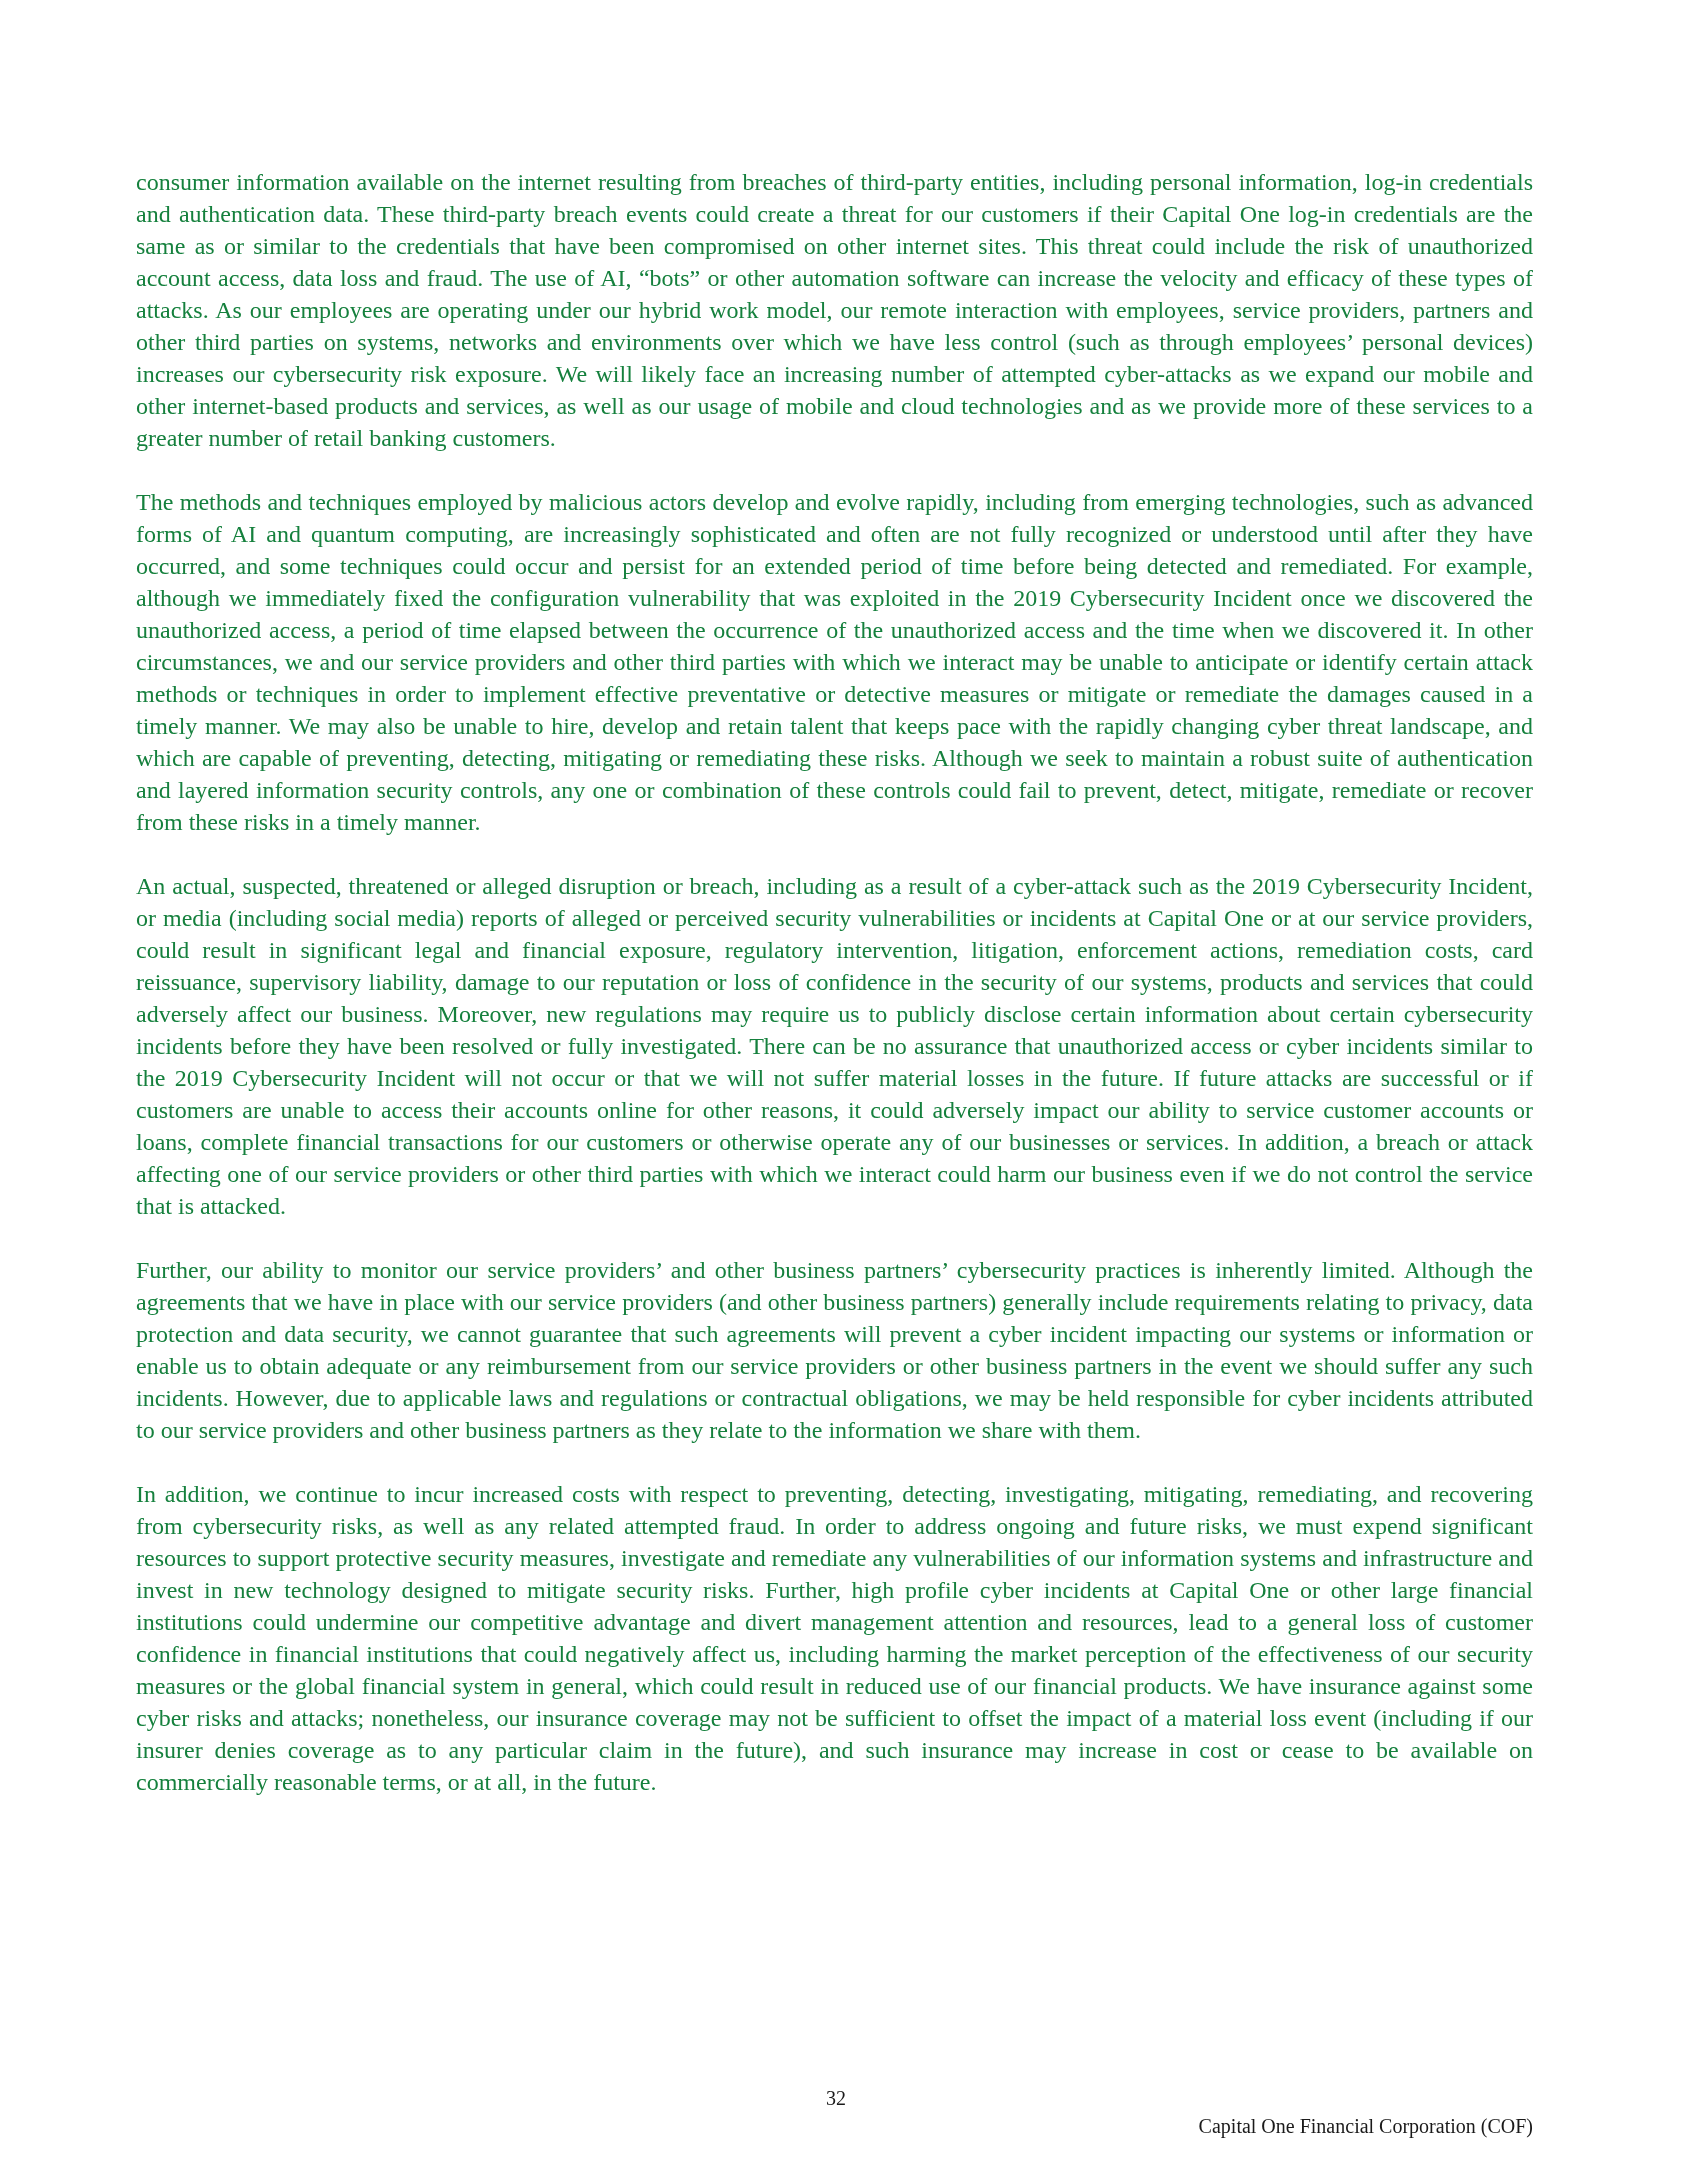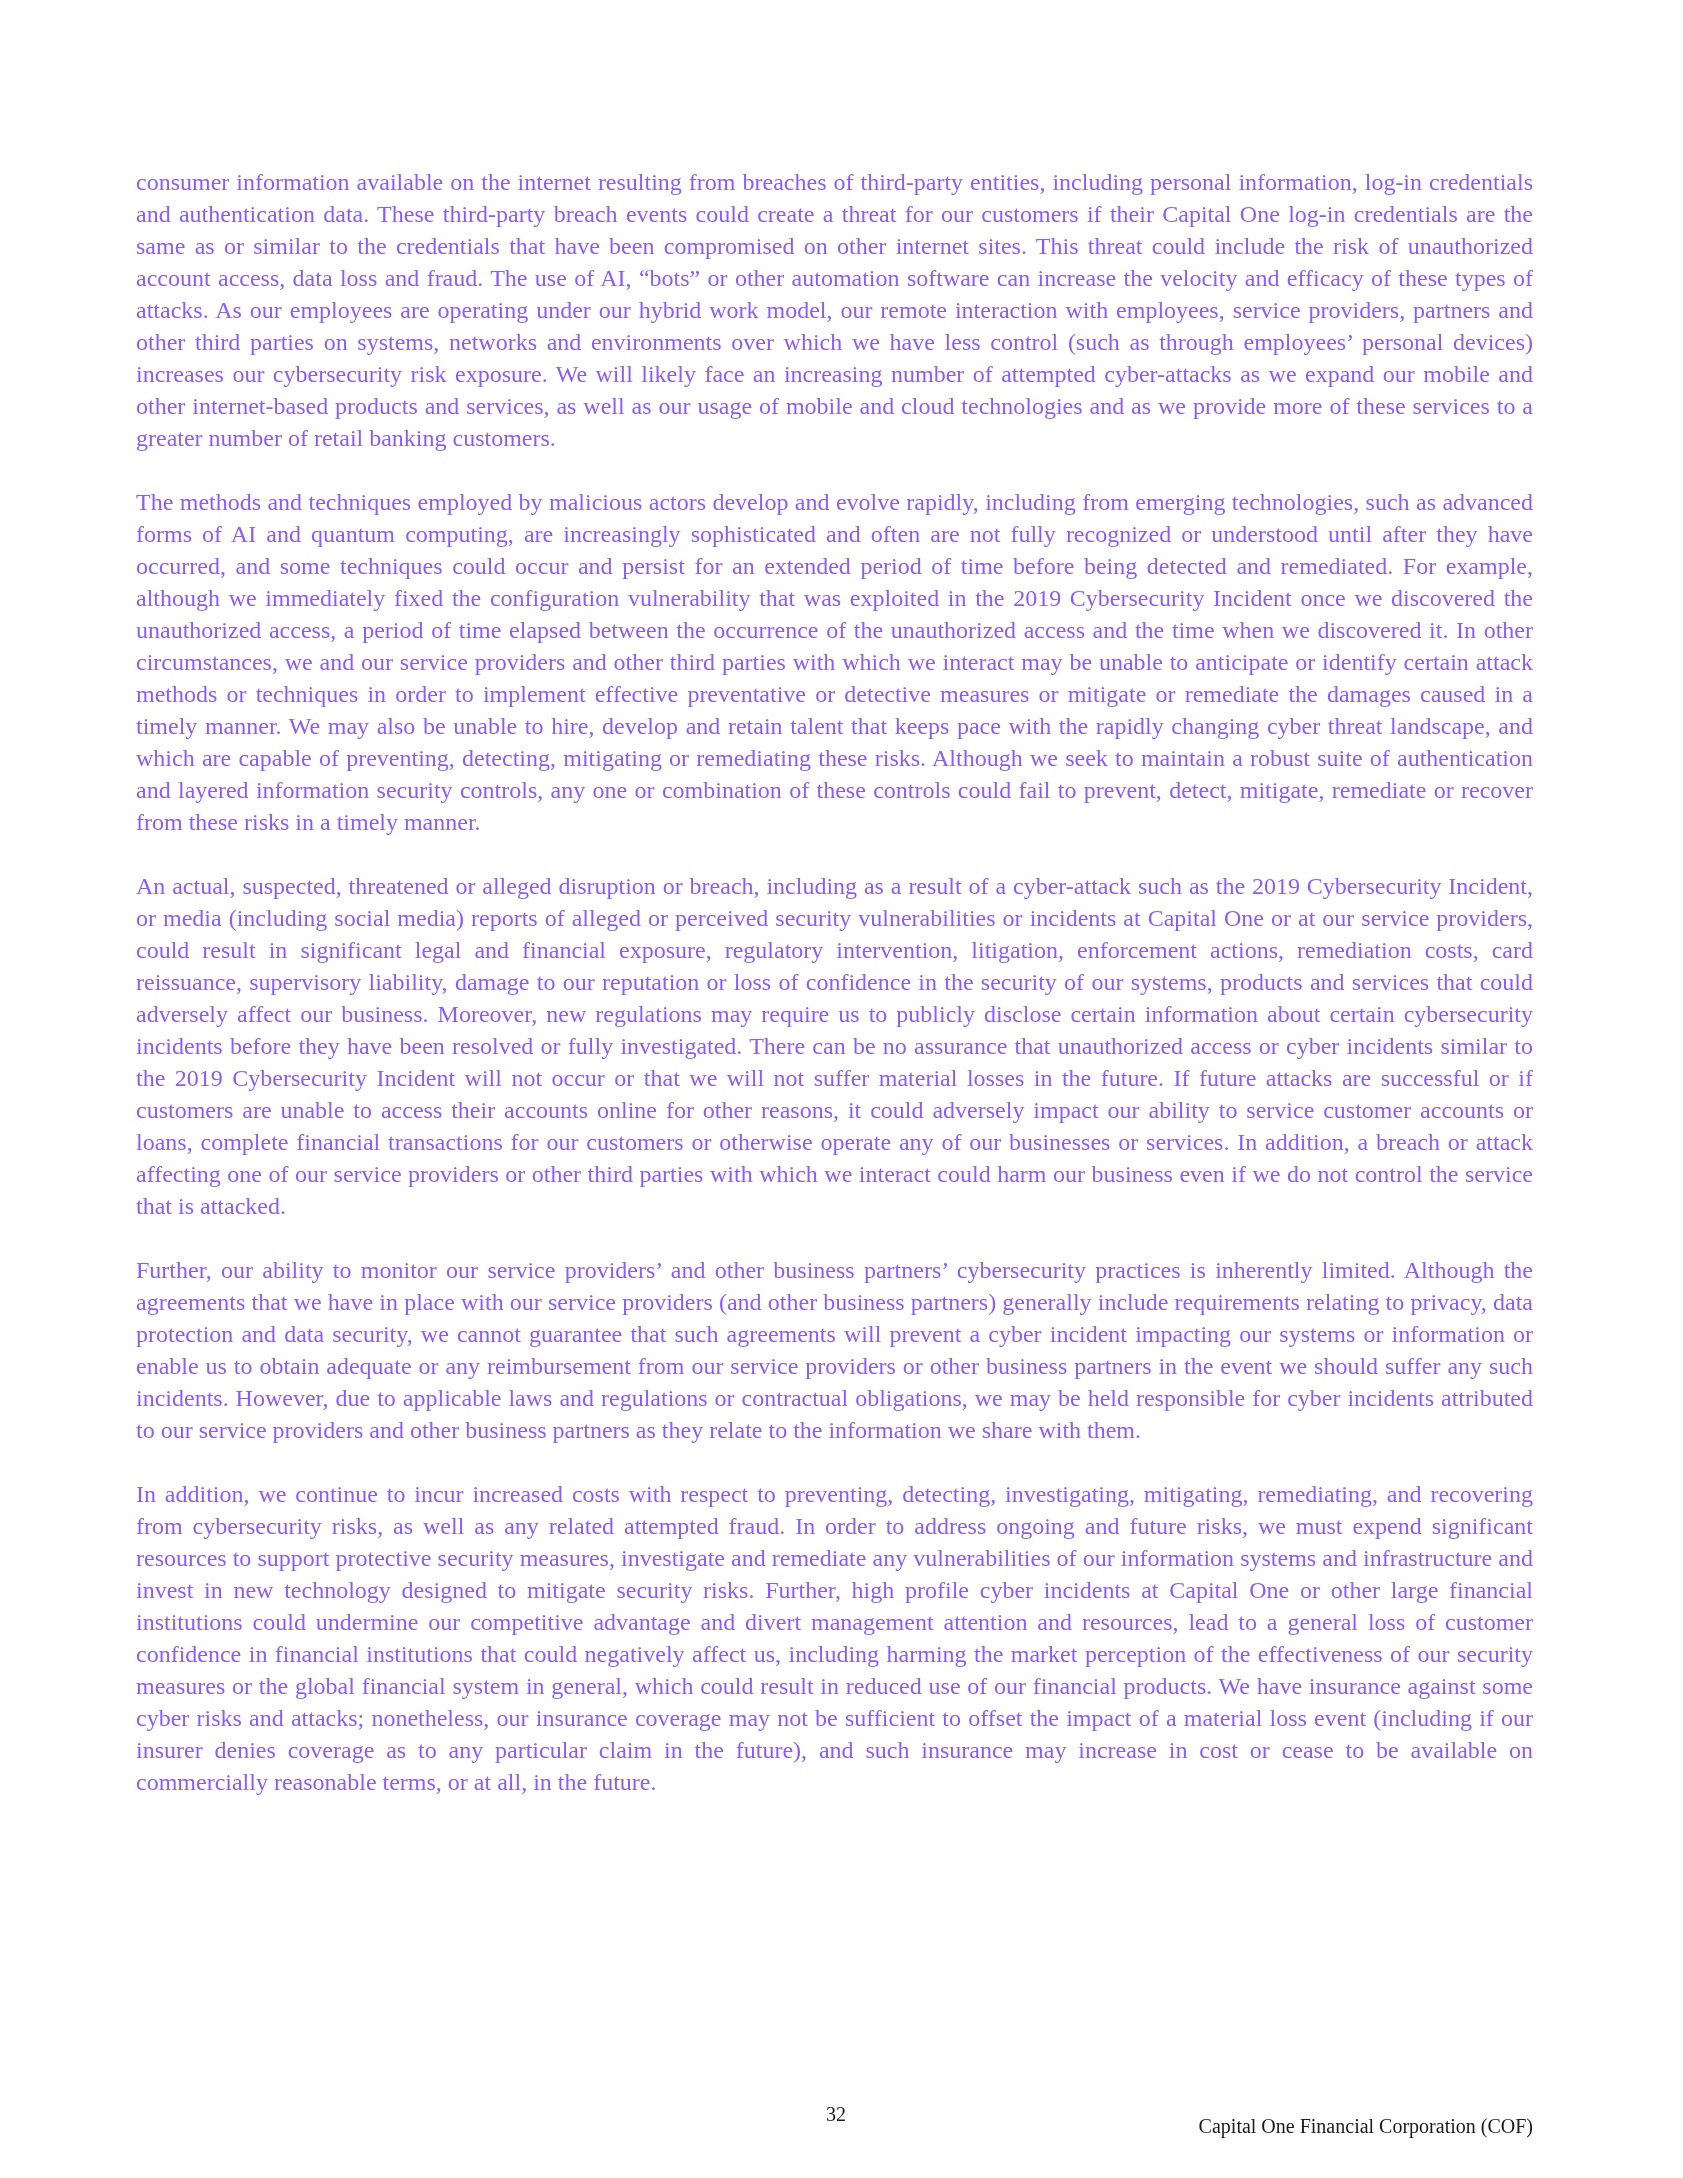--- a/index.html
+++ b/index.html
@@ -2,31 +2,31 @@
 <html><head>
 <meta charset="utf-8">
 <style>
   html, body { margin: 0; padding: 0; background: #ffffff; }
   body { width: 1683px; height: 2178px; position: relative; overflow: hidden; }
   .page { position: absolute; left: 136px; top: 166px; width: 1397px; }
   .para {
     font-family: "Liberation Serif", "DejaVu Serif", serif;
     font-size: 24px;
     line-height: 32px;
-    color: #8b5cf6;
+    color: #15803d;
     text-align: justify;
     margin: 0 0 32px 0;
     hyphens: none;
   }
   .footer {
     position: absolute; top: 2087px; left: 0; width: 1683px; height: 30px;
     font-family: "Liberation Serif", "DejaVu Serif", serif;
     font-size: 20px; color: #1a1a1a;
   }
-  .page-num { position: absolute; left: 826px; top: 0; margin-top: 16px; }
+  .page-num { position: absolute; left: 826px; top: 0; }
   .company { position: absolute; right: 150px; top: 0; margin-top: 28px; }
 </style>
 </head>
 <body>
 
 <div class="page">
   <p class="para">consumer information available on the internet resulting from breaches of third-party entities, including personal information, log-in credentials and authentication data. These third-party breach events could create a threat for our customers if their Capital One log-in credentials are the same as or similar to the credentials that have been compromised on other internet sites. This threat could include the risk of unauthorized account access, data loss and fraud. The use of AI, “bots” or other automation software can increase the velocity and efficacy of these types of attacks. As our employees are operating under our hybrid work model, our remote interaction with employees, service providers, partners and other third parties on systems, networks and environments over which we have less control (such as through employees’ personal devices) increases our cybersecurity risk exposure. We will likely face an increasing number of attempted cyber-attacks as we expand our mobile and other internet-based products and services, as well as our usage of mobile and cloud technologies and as we provide more of these services to a greater number of retail banking customers.</p>
   <p class="para">The methods and techniques employed by malicious actors develop and evolve rapidly, including from emerging technologies, such as advanced forms of AI and quantum computing, are increasingly sophisticated and often are not fully recognized or understood until after they have occurred, and some techniques could occur and persist for an extended period of time before being detected and remediated. For example, although we immediately fixed the configuration vulnerability that was exploited in the 2019 Cybersecurity Incident once we discovered the unauthorized access, a period of time elapsed between the occurrence of the unauthorized access and the time when we discovered it. In other circumstances, we and our service providers and other third parties with which we interact may be unable to anticipate or identify certain attack methods or techniques in order to implement effective preventative or detective measures or mitigate or remediate the damages caused in a timely manner. We may also be unable to hire, develop and retain talent that keeps pace with the rapidly changing cyber threat landscape, and which are capable of preventing, detecting, mitigating or remediating these risks. Although we seek to maintain a robust suite of authentication and layered information security controls, any one or combination of these controls could fail to prevent, detect, mitigate, remediate or recover from these risks in a timely manner.</p>
   <p class="para">An actual, suspected, threatened or alleged disruption or breach, including as a result of a cyber-attack such as the 2019 Cybersecurity Incident, or media (including social media) reports of alleged or perceived security vulnerabilities or incidents at Capital One or at our service providers, could result in significant legal and financial exposure, regulatory intervention, litigation, enforcement actions, remediation costs, card reissuance, supervisory liability, damage to our reputation or loss of confidence in the security of our systems, products and services that could adversely affect our business. Moreover, new regulations may require us to publicly disclose certain information about certain cybersecurity incidents before they have been resolved or fully investigated. There can be no assurance that unauthorized access or cyber incidents similar to the 2019 Cybersecurity Incident will not occur or that we will not suffer material losses in the future. If future attacks are successful or if customers are unable to access their accounts online for other reasons, it could adversely impact our ability to service customer accounts or loans, complete financial transactions for our customers or otherwise operate any of our businesses or services. In addition, a breach or attack affecting one of our service providers or other third parties with which we interact could harm our business even if we do not control the service that is attacked.</p>
   <p class="para">Further, our ability to monitor our service providers’ and other business partners’ cybersecurity practices is inherently limited. Although the agreements that we have in place with our service providers (and other business partners) generally include requirements relating to privacy, data protection and data security, we cannot guarantee that such agreements will prevent a cyber incident impacting our systems or information or enable us to obtain adequate or any reimbursement from our service providers or other business partners in the event we should suffer any such incidents. However, due to applicable laws and regulations or contractual obligations, we may be held responsible for cyber incidents attributed to our service providers and other business partners as they relate to the information we share with them.</p>

